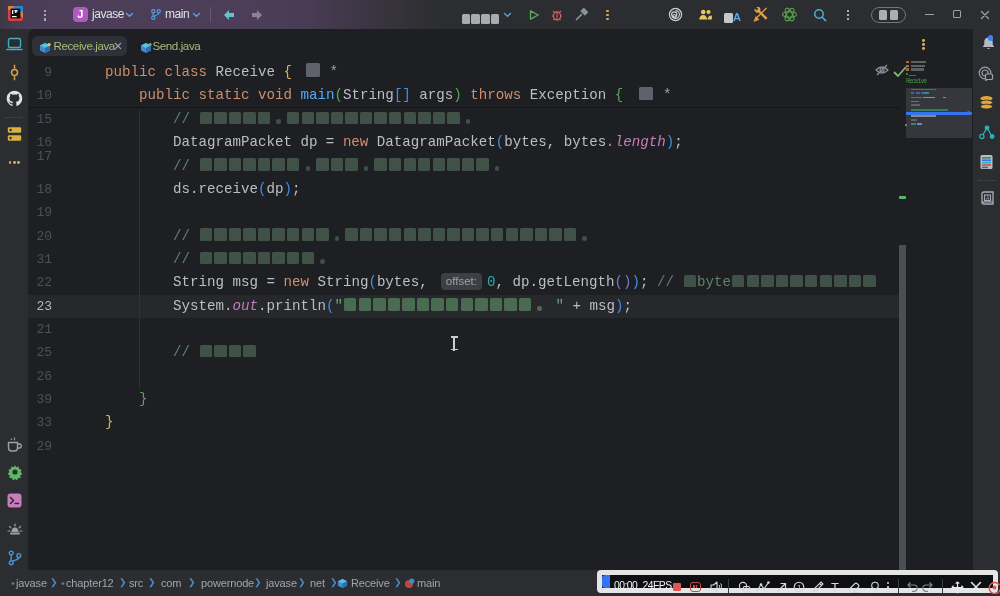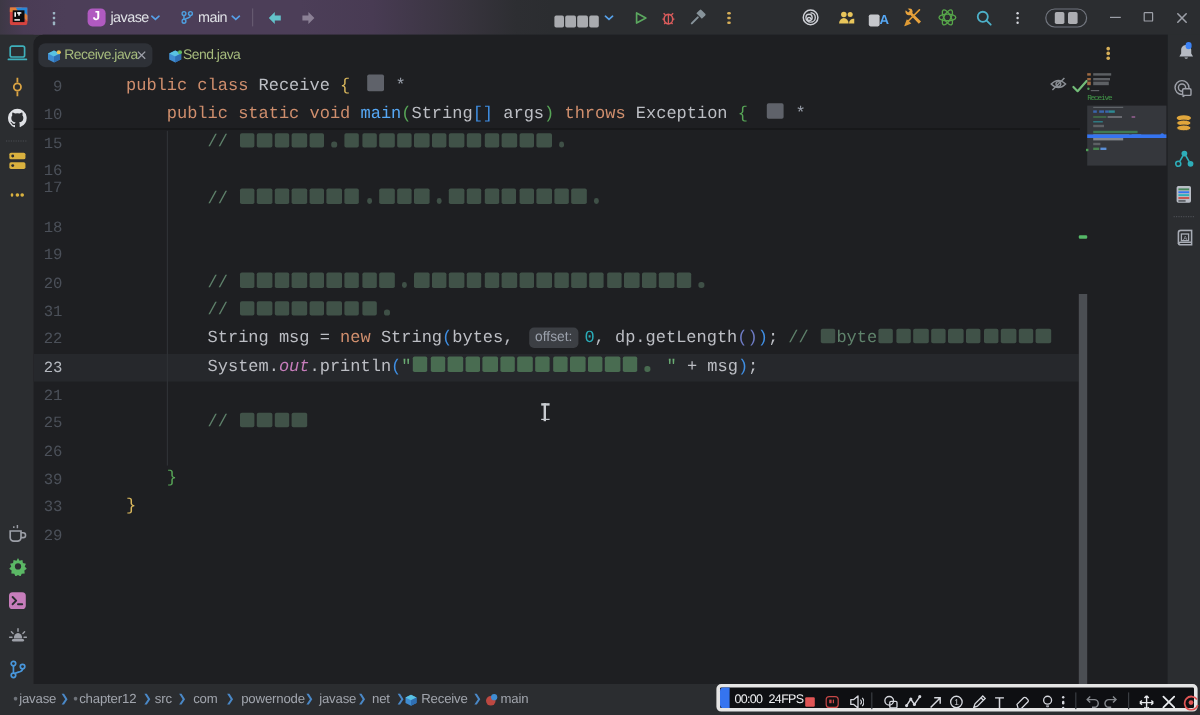--- a/index.html
+++ b/index.html
@@ -33,21 +33,21 @@
      background:currentColor;opacity:.5;vertical-align:-1px;}
   .ju{display:inline-block;width:8.4px;height:10.5px;margin:0 .7px;border-radius:1.5px;
      background:currentColor;opacity:.7;vertical-align:-1px;}
   .jt{display:inline-block;width:8.6px;height:9.6px;margin:0 1.3px;border-radius:1.5px;
      background:currentColor;opacity:.72;}
   #statusbar{position:absolute;left:0;top:570px;width:1000px;height:26px;background:#2b2d30;
     font-size:11px;color:#a1a5ad;}
   .cr{position:absolute;top:0;line-height:26px;font-size:11px;letter-spacing:-0.15px;}
   .sep{color:#4a88c7;font-size:9px;top:-1px;}
   #recbar{position:absolute;left:597px;top:570px;width:401px;height:23px;background:#0e0f12;
-    border:3px solid #e5e5e5;border-radius:4px;}
+    border:5px solid #e5e5e5;border-radius:4px;}
   .rb-txt{position:absolute;top:0;color:#f0f1f3;font-size:10.4px;line-height:22px;letter-spacing:-0.55px;}
   .rb-sep{position:absolute;top:4px;width:1px;height:14px;background:#3a3d42;}
 </style></head>
 <body>
 <div id="app">
 
 <div id="titlebar">
  <svg width="15" height="15" style="position:absolute;left:8px;top:6px" viewBox="0 0 15 15">
    <rect x="0" y="0" width="15" height="15" rx="2" fill="#d5433f"></rect>
    <path d="M0 0 h10 v4 h-10 z" fill="#e0803c"></path>
@@ -311,23 +311,25 @@
   <div style="position:absolute;left:4.7px;top:0;width:1.6px;height:14.5px;background:#c8cbd0"></div>
   <div style="position:absolute;left:2px;top:12.9px;width:7px;height:1.6px;background:#c8cbd0"></div>
 </div>
     <div class="num" style="top:31.6px">9</div>
 <div class="row" style="top:31.6px"><span class="k">public&nbsp;class</span>&nbsp;Receive&nbsp;<span class="b1">{</span><span class="hint" style="margin-left:13px"><i class="j" style="width:14px;height:13.4px"></i>&nbsp;*</span></div>
 <div class="num" style="top:55.0px">10</div>
 <div class="row" style="top:55.0px">&nbsp;&nbsp;&nbsp;&nbsp;<span class="k">public&nbsp;static&nbsp;void</span>&nbsp;<span class="m">main</span><span class="b2">(</span>String<span class="b3">[]</span>&nbsp;args<span class="b2">)</span>&nbsp;<span class="k">throws</span>&nbsp;Exception&nbsp;<span class="b2">{</span><span class="hint" style="margin-left:15px"><i class="j" style="width:14px;height:13.4px"></i>&nbsp;*</span></div>
 <div class="num" style="top:78.8px">15</div>
 <div class="row" style="top:78.8px">&nbsp;&nbsp;&nbsp;&nbsp;&nbsp;&nbsp;&nbsp;&nbsp;<span class="c">//&nbsp;</span><span class="c"><i class="j"></i><i class="j"></i><i class="j"></i><i class="j"></i><i class="j"></i><i class="jp"></i><i class="j"></i><i class="j"></i><i class="j"></i><i class="j"></i><i class="j"></i><i class="j"></i><i class="j"></i><i class="j"></i><i class="j"></i><i class="j"></i><i class="j"></i><i class="j"></i><i class="jp"></i></span></div>
 <div class="num" style="top:102.2px">16</div>
+<div class="row" style="top:102.2px">&nbsp;&nbsp;&nbsp;&nbsp;&nbsp;&nbsp;&nbsp;&nbsp;DatagramPacket&nbsp;dp&nbsp;=&nbsp;<span class="k">new</span>&nbsp;DatagramPacket<span class="b3">(</span>bytes,&nbsp;bytes<span class="f">.length</span><span class="b3">)</span>;</div>
 <div class="num" style="top:116px">17</div>
 <div class="row" style="top:125.5px">&nbsp;&nbsp;&nbsp;&nbsp;&nbsp;&nbsp;&nbsp;&nbsp;<span class="c">//&nbsp;</span><span class="c"><i class="j"></i><i class="j"></i><i class="j"></i><i class="j"></i><i class="j"></i><i class="j"></i><i class="j"></i><i class="jp"></i><i class="j"></i><i class="j"></i><i class="j"></i><i class="jp"></i><i class="j"></i><i class="j"></i><i class="j"></i><i class="j"></i><i class="j"></i><i class="j"></i><i class="j"></i><i class="j"></i><i class="jp"></i></span></div>
 <div class="num" style="top:148.9px">18</div>
+<div class="row" style="top:148.9px">&nbsp;&nbsp;&nbsp;&nbsp;&nbsp;&nbsp;&nbsp;&nbsp;ds.receive<span class="b3">(</span>dp<span class="b3">)</span>;</div>
 <div class="num" style="top:172.2px">19</div>
 <div class="num" style="top:195.6px">20</div>
 <div class="row" style="top:195.6px">&nbsp;&nbsp;&nbsp;&nbsp;&nbsp;&nbsp;&nbsp;&nbsp;<span class="c">//&nbsp;</span><span class="c"><i class="j"></i><i class="j"></i><i class="j"></i><i class="j"></i><i class="j"></i><i class="j"></i><i class="j"></i><i class="j"></i><i class="j"></i><i class="jp"></i><i class="j"></i><i class="j"></i><i class="j"></i><i class="j"></i><i class="j"></i><i class="j"></i><i class="j"></i><i class="j"></i><i class="j"></i><i class="j"></i><i class="j"></i><i class="j"></i><i class="j"></i><i class="j"></i><i class="j"></i><i class="j"></i><i class="jp"></i></span></div>
 <div class="num" style="top:218.9px">31</div>
 <div class="row" style="top:218.9px">&nbsp;&nbsp;&nbsp;&nbsp;&nbsp;&nbsp;&nbsp;&nbsp;<span class="c">//&nbsp;</span><span class="c"><i class="j"></i><i class="j"></i><i class="j"></i><i class="j"></i><i class="j"></i><i class="j"></i><i class="j"></i><i class="j"></i><i class="jp"></i></span></div>
 <div class="num" style="top:242.3px">22</div>
 <div class="row" style="top:242.3px">&nbsp;&nbsp;&nbsp;&nbsp;&nbsp;&nbsp;&nbsp;&nbsp;String&nbsp;msg&nbsp;=&nbsp;<span class="k">new</span>&nbsp;String<span class="b3">(</span>bytes,<span class="chip">offset:</span><span class="n">0</span>,&nbsp;dp.getLength<span class="b4">()</span><span class="b3">)</span>;&nbsp;<span class="c">//&nbsp;</span><span class="c"><i class="j"></i>byte<i class="j"></i><i class="j"></i><i class="j"></i><i class="j"></i><i class="j"></i><i class="j"></i><i class="j"></i><i class="j"></i><i class="j"></i><i class="j"></i></span></div>
 <div class="num cur" style="top:265.6px">23</div>
 <div class="row" style="top:265.6px">&nbsp;&nbsp;&nbsp;&nbsp;&nbsp;&nbsp;&nbsp;&nbsp;System.<span class="f">out</span>.println<span class="b3">(</span><span class="s">"<i class="j"></i><i class="j"></i><i class="j"></i><i class="j"></i><i class="j"></i><i class="j"></i><i class="j"></i><i class="j"></i><i class="j"></i><i class="j"></i><i class="j"></i><i class="j"></i><i class="j"></i><i class="jp"></i>&nbsp;"</span>&nbsp;+&nbsp;msg<span class="b3">)</span>;</div>
 <div class="num" style="top:289.0px">21</div>

